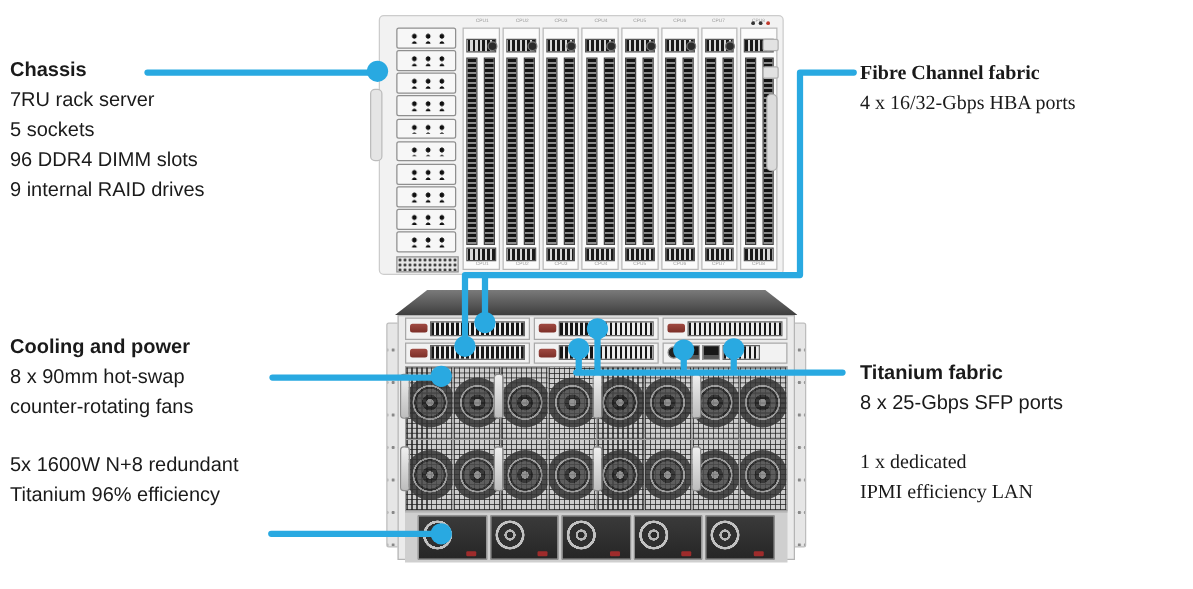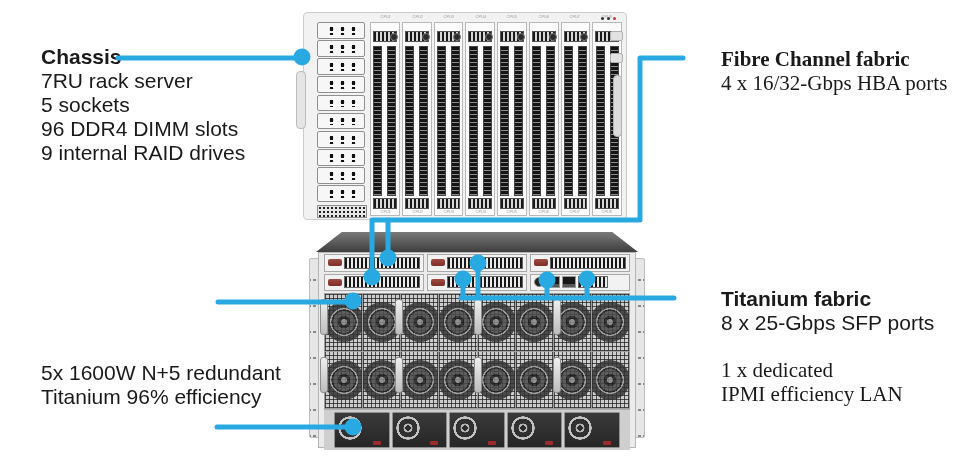--- a/index.html
+++ b/index.html
@@ -1,19 +1,19 @@
 <!DOCTYPE html>
 <html><head>
 <meta charset="utf-8">
 <style>
   html,body{margin:0;padding:0;background:#ffffff;}
   .canvas{position:relative;width:954px;height:471px;background:#fff;overflow:hidden;
           font-family:"Liberation Sans","DejaVu Sans",sans-serif;color:#1a1a1a;}
   
-  .blk{position:absolute;font-size:21px;line-height:24px;white-space:nowrap;margin-left:33px;}
+  .blk{position:absolute;font-size:16px;line-height:24px;white-space:nowrap;}
   .blk .t{font-weight:700;display:block;}
   .blk span{display:block;}
   
   .tv{position:absolute;left:303px;top:12px;width:322px;height:206px;background:#f2f2f2;
       border:1px solid #cccccc;border-radius:4px;}
   .earl{position:absolute;left:-8px;top:58px;width:8px;height:56px;background:#e5e5e5;
         border:1px solid #bcbcbc;border-radius:4px;}
   .drives{position:absolute;left:13px;top:9px;width:48px;height:180px;display:flex;
           flex-direction:column;gap:1.5px;}
   .tray{flex:1;background:#f7f7f7;border:1px solid #8f8f8f;border-radius:2px;position:relative;}
@@ -91,23 +91,28 @@
     <span>5 sockets</span>
     <span>96 DDR4 DIMM slots</span>
     <span>9 internal RAID drives</span>
   </div>
 
   <div class="blk" style="left:688px;top:47px;font-family:Liberation Serif, serif;">
     <span class="t">Fibre Channel fabric</span>
     <span>4 x 16/32-Gbps HBA ports</span>
   </div>
 
+  <div class="blk" style="left:8px;top:266px;">
+    <span class="t">Cooling and power</span>
+    <span>8 x 90mm hot-swap</span>
+    <span>counter-rotating fans</span>
+  </div>
 
   <div class="blk" style="left:8px;top:361px;">
-    <span>5x 1600W N+5 redundant</span>
+    <span>5x 1600W N+8 redundant</span>
     <span>Titanium 96% efficiency</span>
   </div>
 
   <div class="blk" style="left:688px;top:287px;">
     <span class="t">Titanium fabric</span>
     <span>8 x 25-Gbps SFP ports</span>
   </div>
 
   <div class="blk" style="left:688px;top:358px;font-family:Liberation Serif, serif;">
     <span>1 x dedicated</span>

